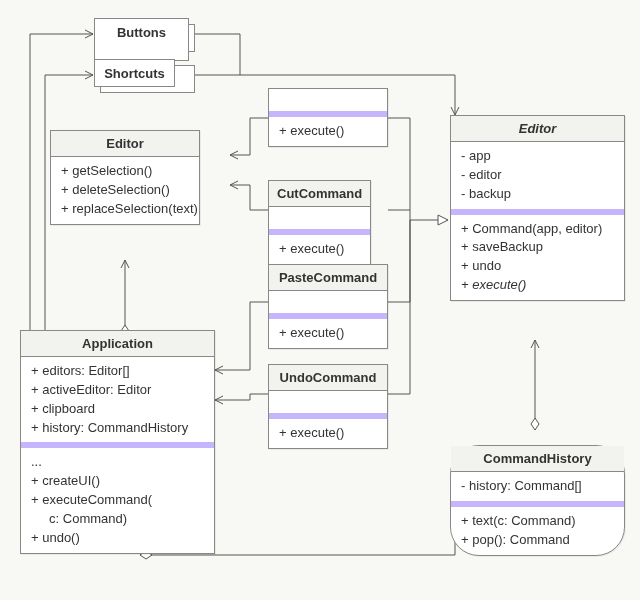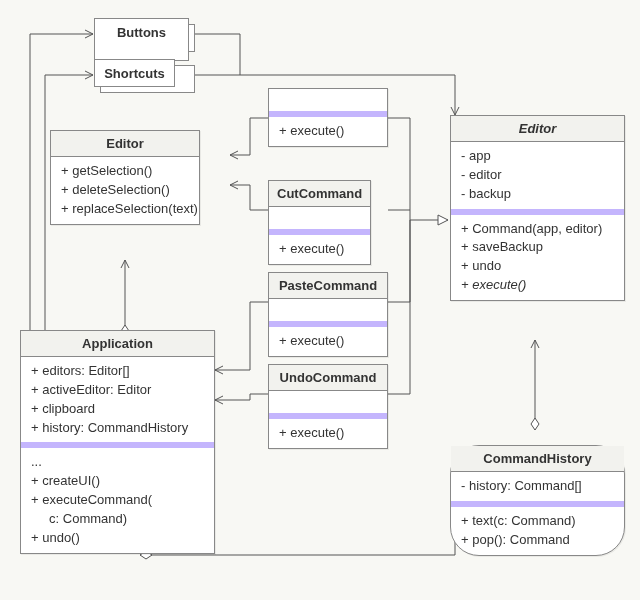--- a/index.html
+++ b/index.html
@@ -133,21 +133,21 @@
   <div class="section" style="height:12px;"> </div>
   <div class="section">+ execute()</div>
 </div>
 
 <div class="box" style="left:268px; top:180px; width:103px;">
   <div class="title">CutCommand</div>
   <div class="section" style="height:12px;"> </div>
   <div class="section">+ execute()</div>
 </div>
 
-<div class="box" style="left:268px; top:272px; width:120px;">
+<div class="box" style="left:268px; top:264px; width:120px;">
   <div class="title">PasteCommand</div>
   <div class="section" style="height:12px;"> </div>
   <div class="section">+ execute()</div>
 </div>
 
 <div class="box" style="left:268px; top:364px; width:120px;">
   <div class="title">UndoCommand</div>
   <div class="section" style="height:12px;"> </div>
   <div class="section">+ execute()</div>
 </div>

